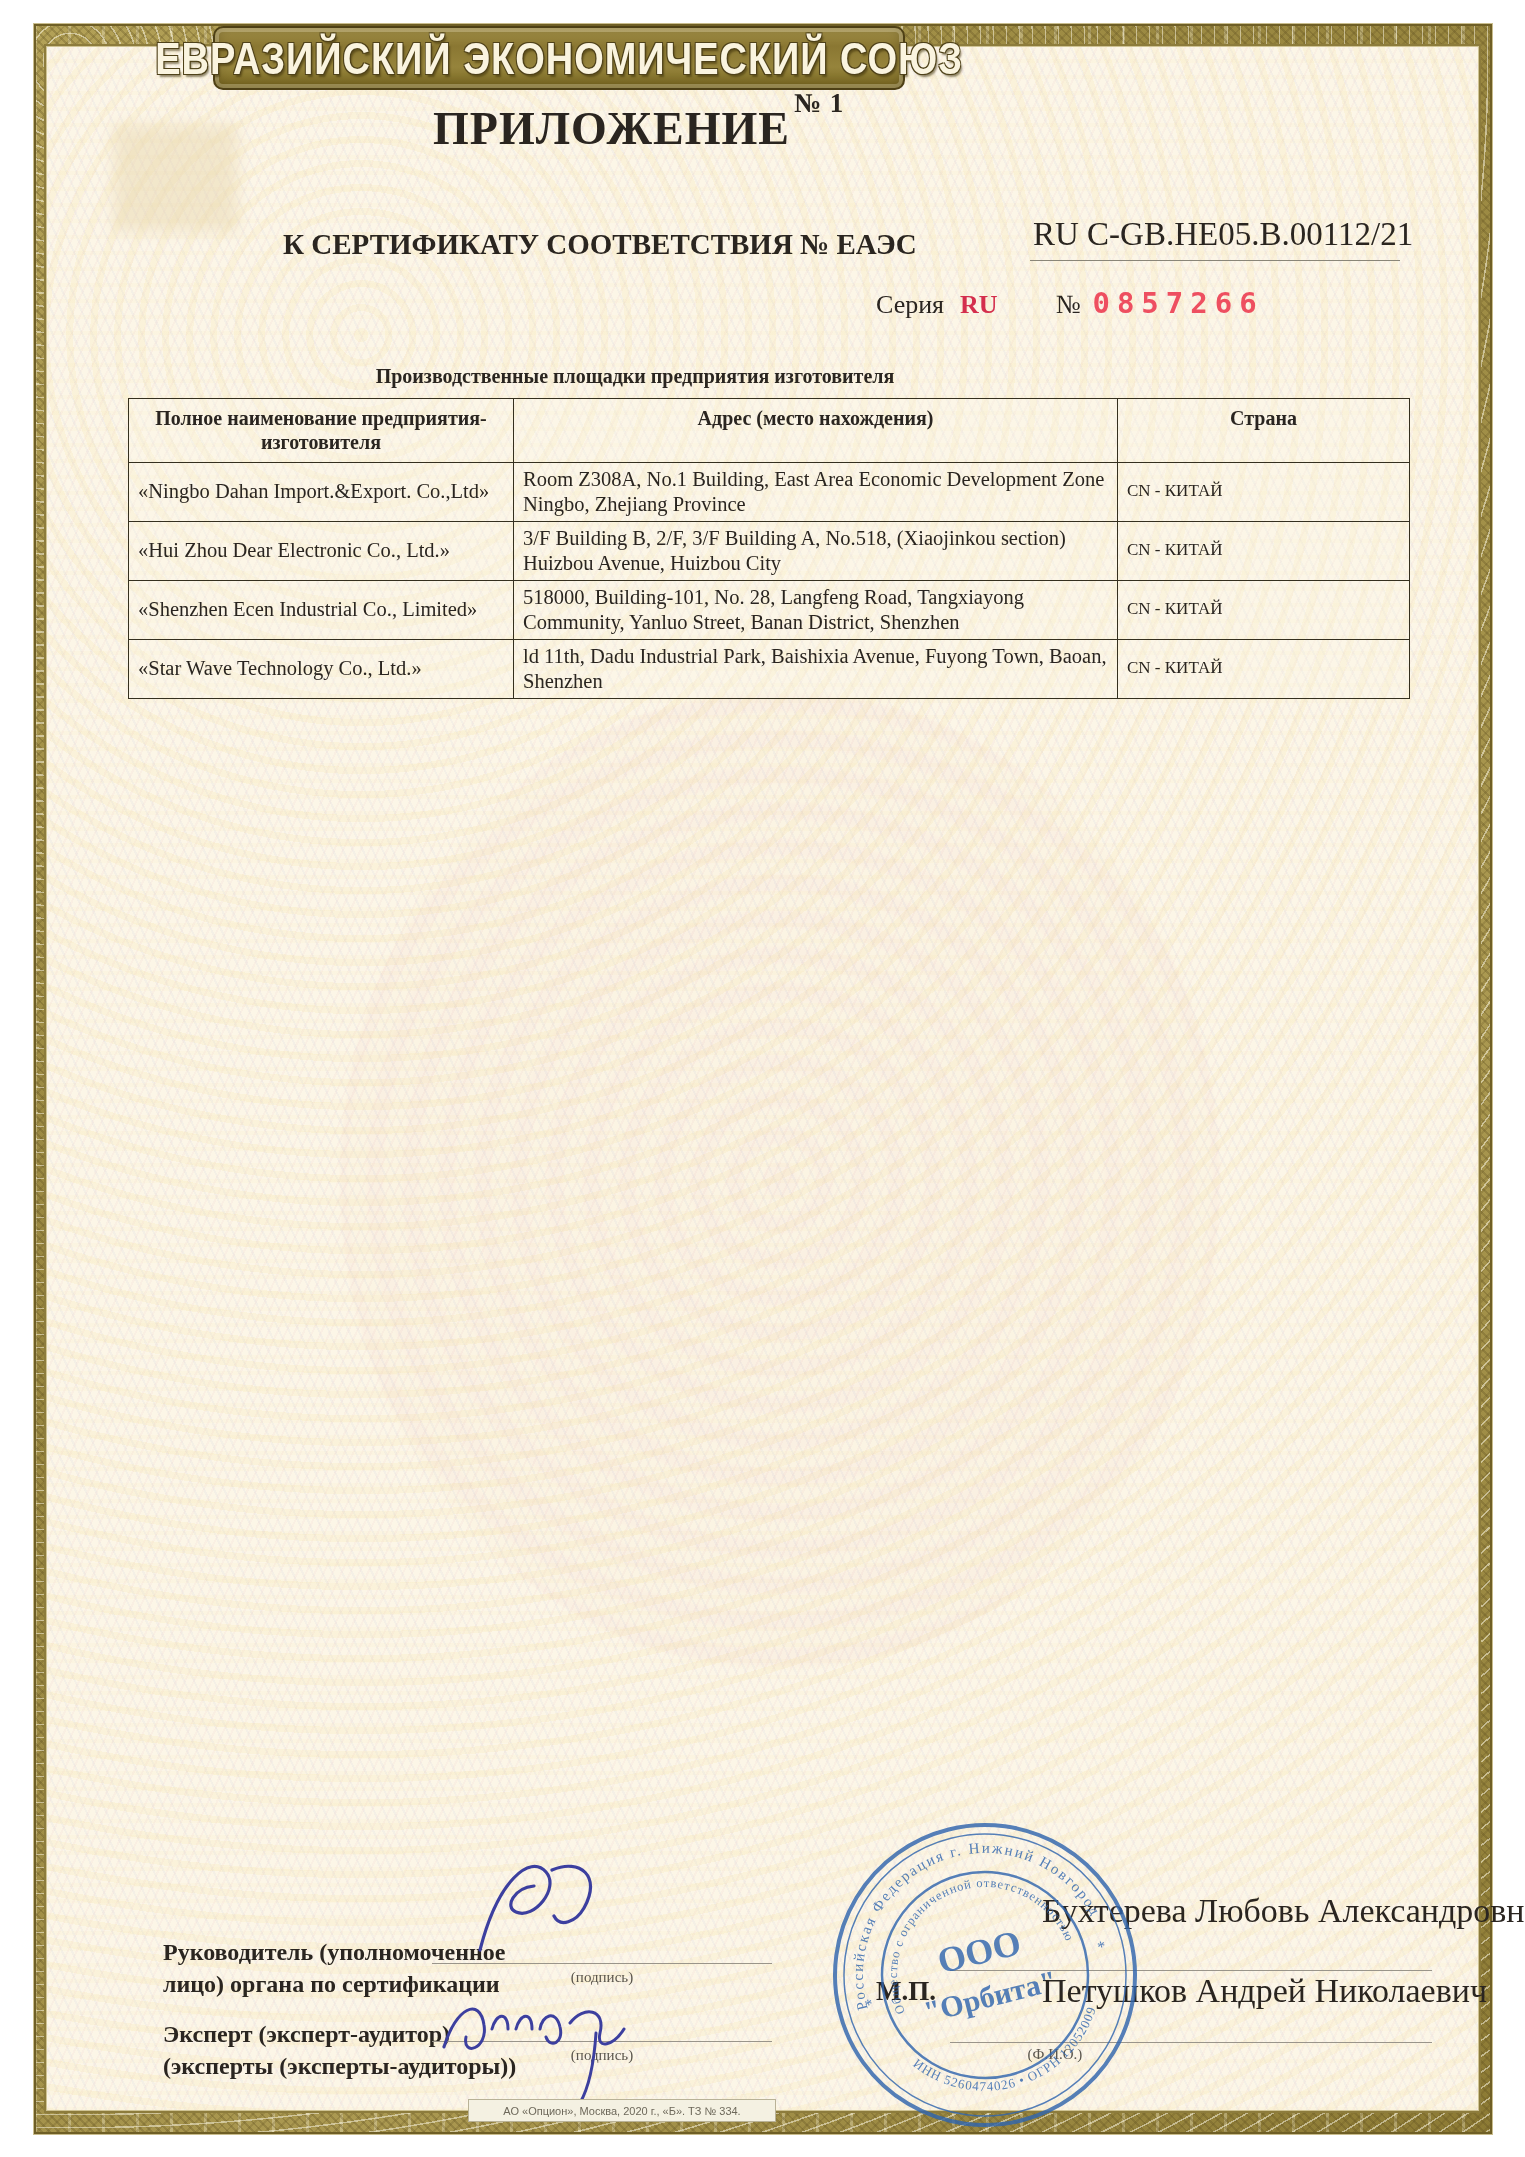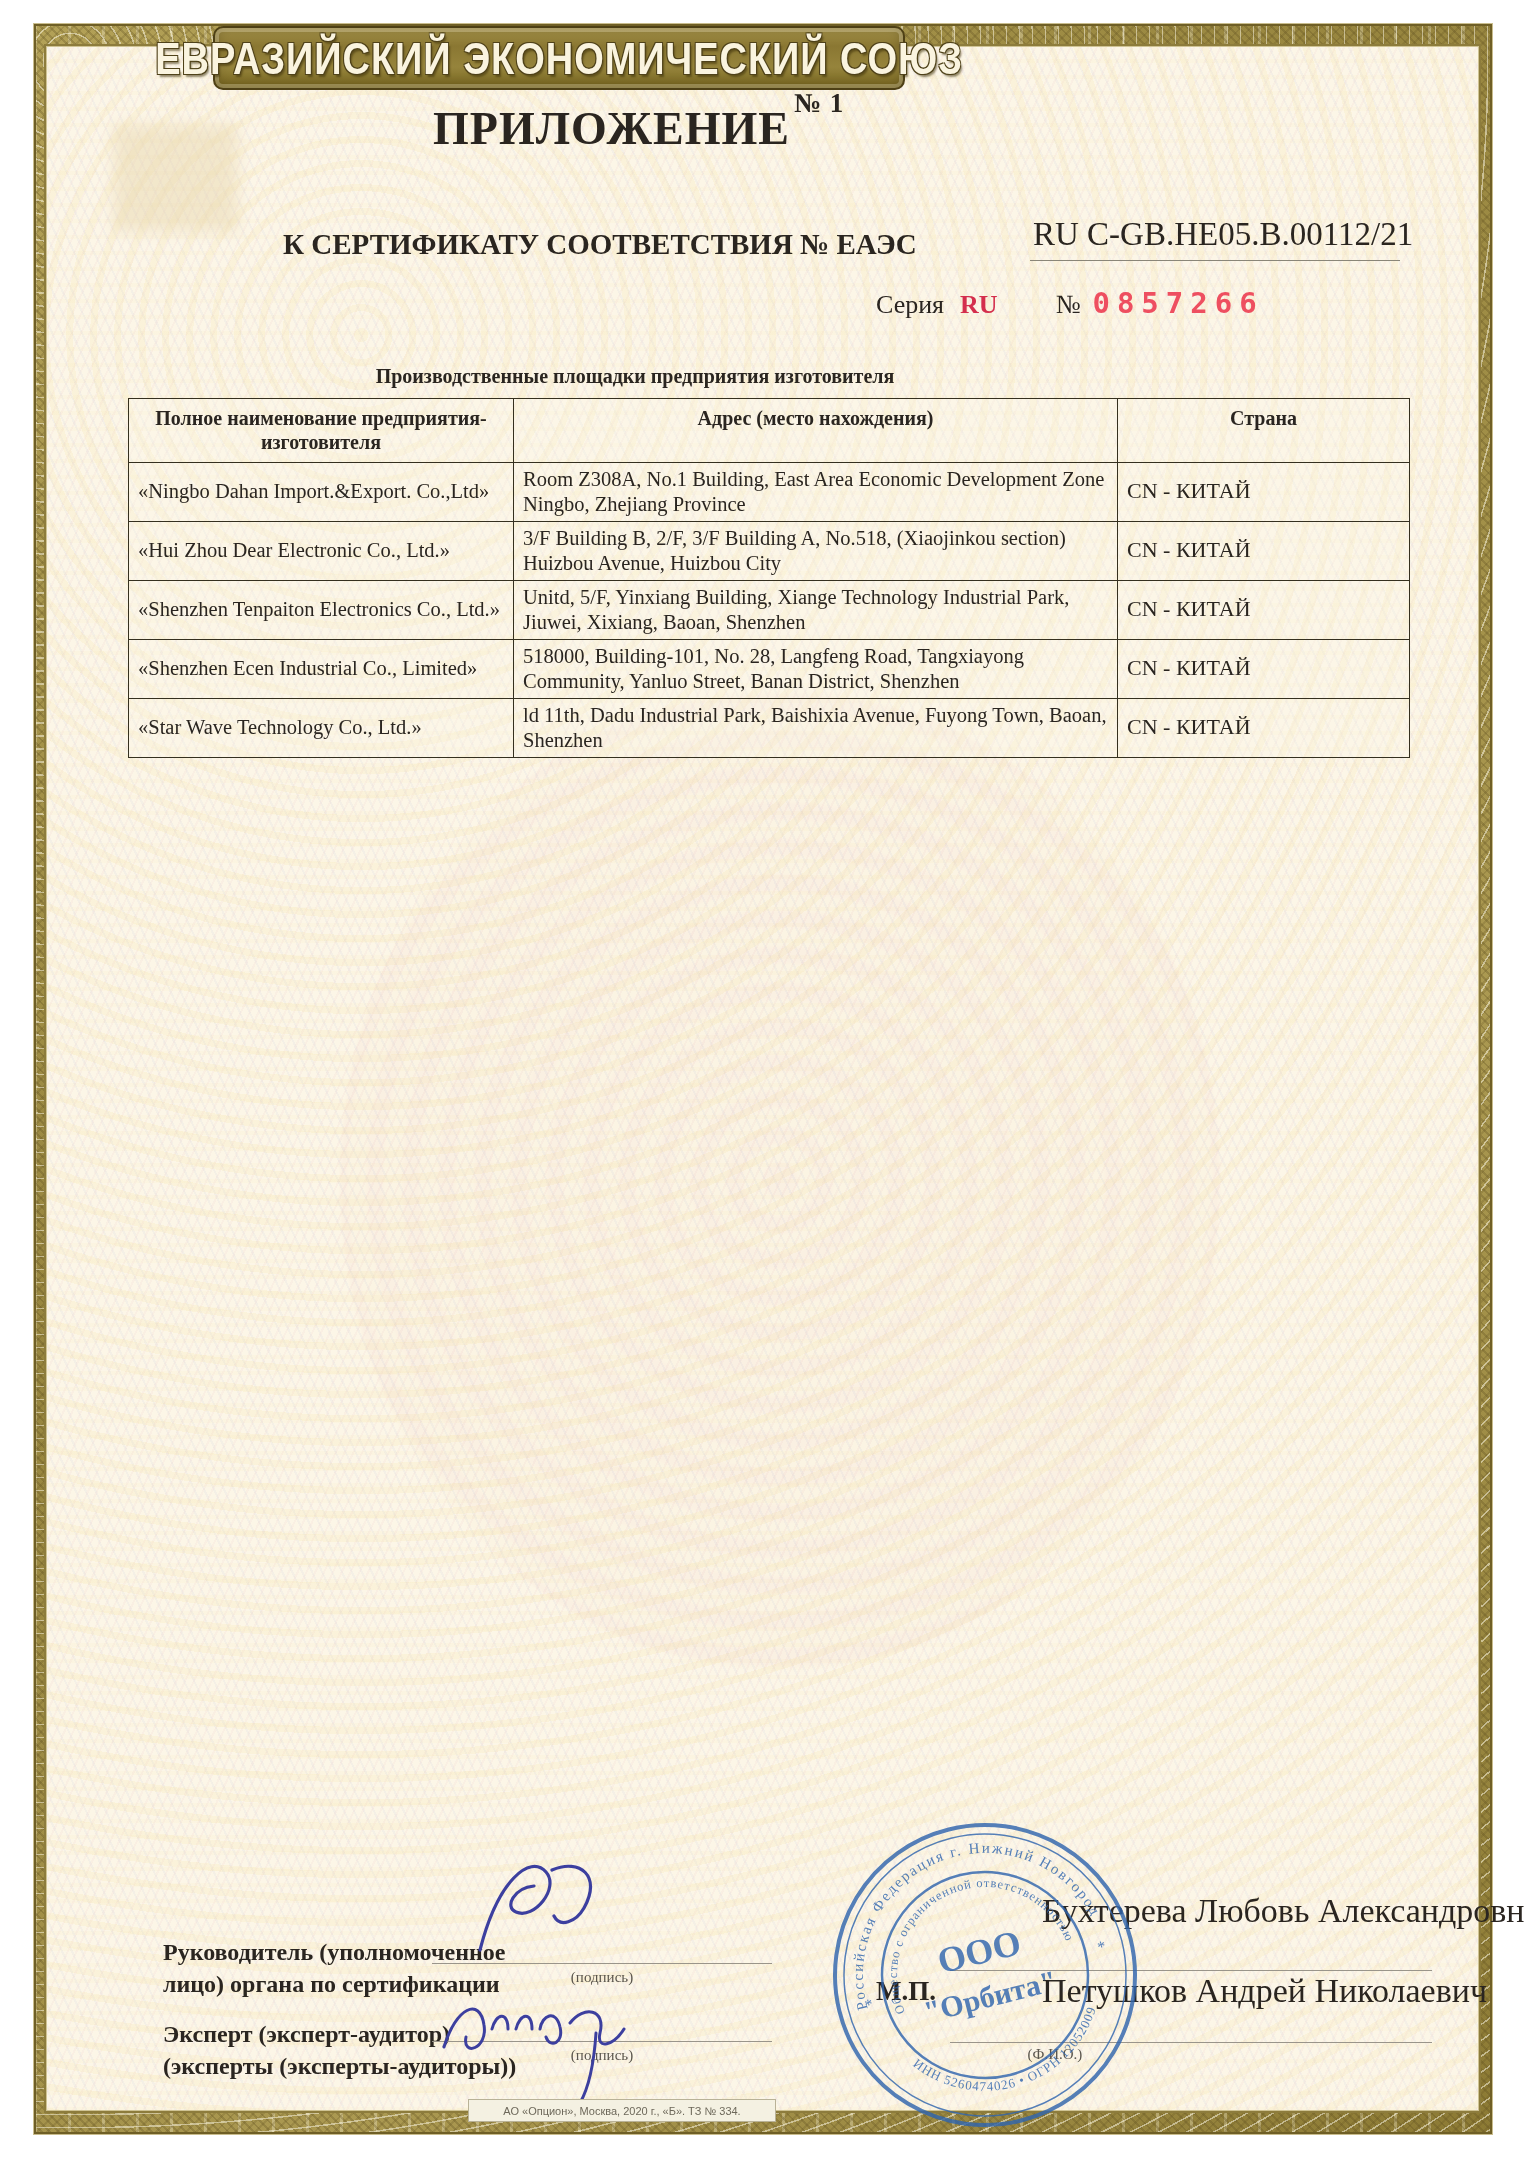--- a/index.html
+++ b/index.html
@@ -69,21 +69,21 @@
   
   .sites-table{
     position:absolute;left:128px;top:398px;width:1281px;
     border-collapse:collapse;table-layout:fixed;font-size:20.5px;line-height:1.22;
   }
   .sites-table th,.sites-table td{border:1.7px solid #35301f;padding:4px 9px;background:rgba(252,247,230,.25);}
   .sites-table th{font-size:20px;text-align:center;vertical-align:middle;padding-top:7px;padding-bottom:7px;}
   .sites-table th.top{vertical-align:top;}
   .sites-table td{vertical-align:middle;}
   .sites-table td.name{vertical-align:middle;margin-left:41px;}
-  .sites-table td.country{font-size:22px;margin-top:45px;}
+  .sites-table td.country{font-size:17px;margin-top:45px;}
   
   .sign-label{position:absolute;font-size:24px;font-weight:bold;line-height:1.34;white-space:pre-line;}
   .lbl-leader{left:163px;top:1936px;width:360px;}
   .lbl-expert{left:163px;top:2018px;width:400px;}
   .sig-line{position:absolute;border-bottom:1.2px solid #9a958a;width:340px;left:432px;}
   .sig-caption{position:absolute;left:432px;width:340px;text-align:center;font-size:15px;color:#5b564d;}
   .name-line{position:absolute;border-bottom:1.2px solid #9a958a;}
   .person-name{position:absolute;font-size:34px;white-space:nowrap;}
   .fio-caption{position:absolute;left:935px;top:2046px;width:240px;text-align:center;font-size:15px;color:#5b564d;}
   .mp{position:absolute;left:876px;top:1976px;font-size:27px;font-weight:bold;z-index:3;}
@@ -136,25 +136,20 @@
       <th class="top">Страна</th>
     </tr>
     <tr>
       <td class="name">«Ningbo Dahan Import.&amp;Export. Co.,Ltd»</td>
       <td>Room Z308A, No.1 Building, East Area Economic Development Zone Ningbo, Zhejiang Province</td>
       <td class="country">CN - КИТАЙ</td>
     </tr>
     <tr>
       <td class="name">«Hui Zhou Dear Electronic Co., Ltd.»</td>
       <td>3/F Building B, 2/F, 3/F Building A, No.518, (Xiaojinkou section) Huizbou Avenue, Huizbou City</td>
-      <td class="country">CN - КИТАЙ</td>
-    </tr>
-    <tr>
-      <td class="name">«Shenzhen Tenpaiton Electronics Co., Ltd.»</td>
-      <td>Unitd, 5/F, Yinxiang Building, Xiange Technology Industrial Park, Jiuwei, Xixiang, Baoan, Shenzhen</td>
       <td class="country">CN - КИТАЙ</td>
     </tr>
     <tr>
       <td class="name">«Shenzhen Ecen Industrial Co., Limited»</td>
       <td>518000, Building-101, No. 28, Langfeng Road, Tangxiayong Community, Yanluo Street, Banan District, Shenzhen</td>
       <td class="country">CN - КИТАЙ</td>
     </tr>
     <tr>
       <td class="name">«Star Wave Technology Co., Ltd.»</td>
       <td>ld 11th, Dadu Industrial Park, Baishixia Avenue, Fuyong Town, Baoan, Shenzhen</td>

